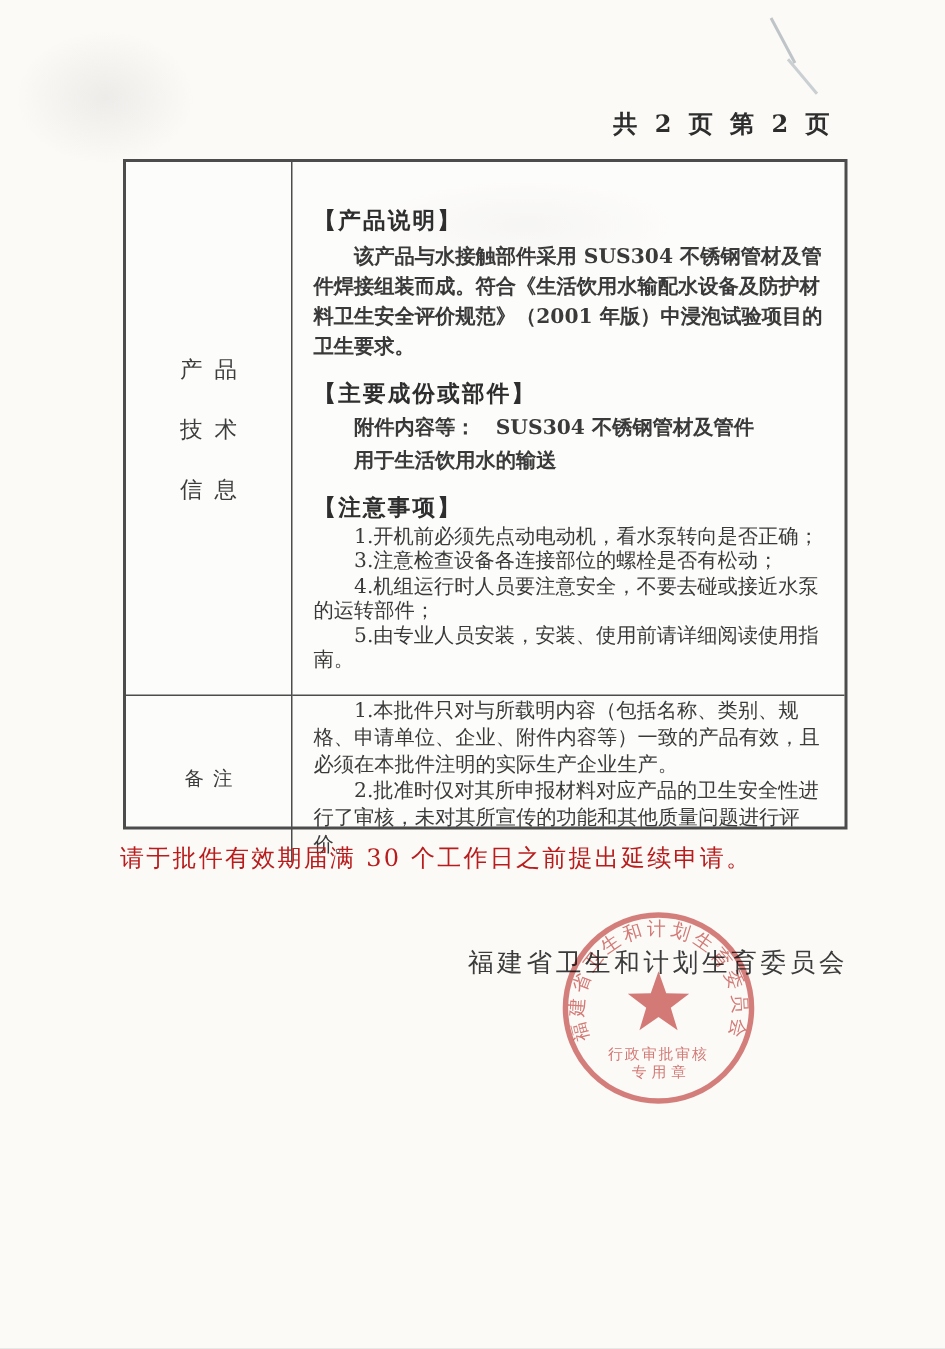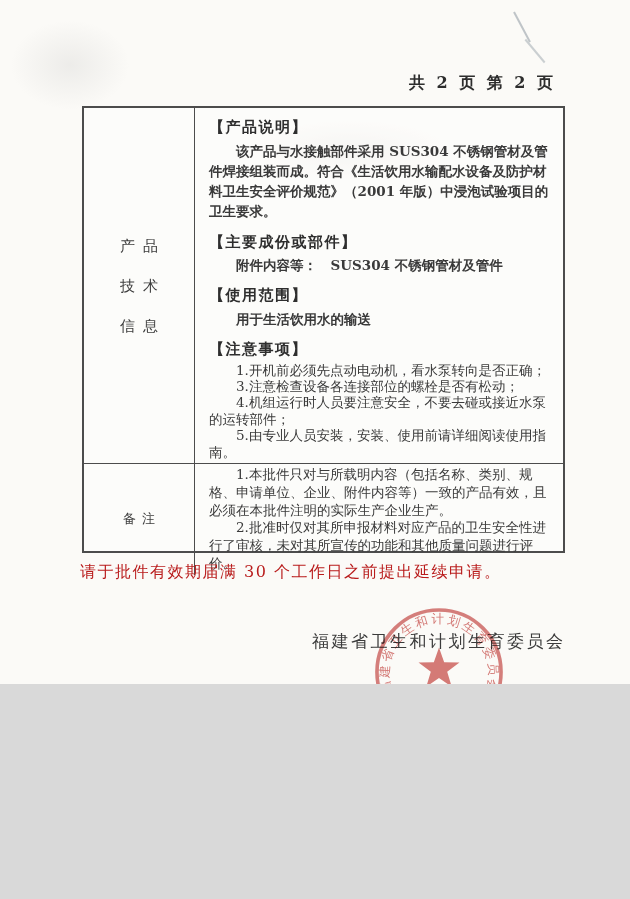--- a/index.html
+++ b/index.html
@@ -1,17 +1,17 @@
 <!DOCTYPE html>
 <html><head>
 <meta charset="utf-8">
 <style>
   html,body { margin:0; padding:0; background:#d9d9d9; }
   .page {
-    position:relative; width:630px; height:684px; margin:0 auto;
+    position:relative; width:630px; height:899px; margin:0 auto;
     background:#fbfaf7;
     font-family:"DejaVu Serif","Liberation Serif",serif;
     color:#3a3a3a; overflow:hidden;
   }
   
   .smudge-tl {
     position:absolute; left:10px; top:20px; width:120px; height:90px;
     background:radial-gradient(ellipse at center, rgba(150,150,150,.14), rgba(150,150,150,0) 70%);
   }
   .smudge-mid {
@@ -41,21 +41,21 @@
   }
   .cell { box-sizing:border-box; }
   .label-cell {
     border-right:1.5px solid #4c4c4c;
     display:flex; flex-direction:column; align-items:center; justify-content:center;
     font-size:15px; color:#3d3d3d;
   }
   .label-cell .lbl { letter-spacing:8px; padding-left:8px; line-height:40px; }
   .r1 { border-bottom:1.5px solid #4c4c4c; }
 
-  .content-cell { padding:4px 12px 2px 14px; font-size:13.5px; line-height:1.5; }
+  .content-cell { padding:4px 12px 2px 14px; font-size:13.5px; line-height:1.5;margin-top:20px; }
   .sec-heading {
     font-size:15px; font-weight:bold; letter-spacing:1.5px;
     margin:9px 0 1px; color:#2e2e2e;
   }
   .sec-heading.first { margin-top:4px; }
   .content-cell p.indent { text-indent:2em; margin:2px 0;font-weight:bold; }
   .notes p { margin:0; line-height:1.22; text-indent:2em; }
 
   .remarks-cell { padding:2px 12px 2px 14px; font-size:13.5px; line-height:1.32; }
   .remarks-cell p { margin:0; text-indent:2em; }
@@ -100,21 +100,20 @@
       <span class="lbl">信息</span>
     </div>
 
     <div class="cell content-cell r1">
       <div class="sec-heading first">【产品说明】</div>
       <p class="indent">该产品与水接触部件采用 SUS304 不锈钢管材及管件焊接组装而成。符合《生活饮用水输配水设备及防护材料卫生安全评价规范》（2001 年版）中浸泡试验项目的卫生要求。</p>
 
       <div class="sec-heading">【主要成份或部件】</div>
       <p class="indent">附件内容等：　SUS304 不锈钢管材及管件</p>
 
-      <div class="sec-heading">【使用范围】</div>
       <p class="indent">用于生活饮用水的输送</p>
 
       <div class="sec-heading">【注意事项】</div>
       <div class="notes">
         <p>1.开机前必须先点动电动机，看水泵转向是否正确；</p>
         <p>3.注意检查设备各连接部位的螺栓是否有松动；</p>
         <p>4.机组运行时人员要注意安全，不要去碰或接近水泵的运转部件；</p>
         <p>5.由专业人员安装，安装、使用前请详细阅读使用指南。</p>
       </div>
     </div>

